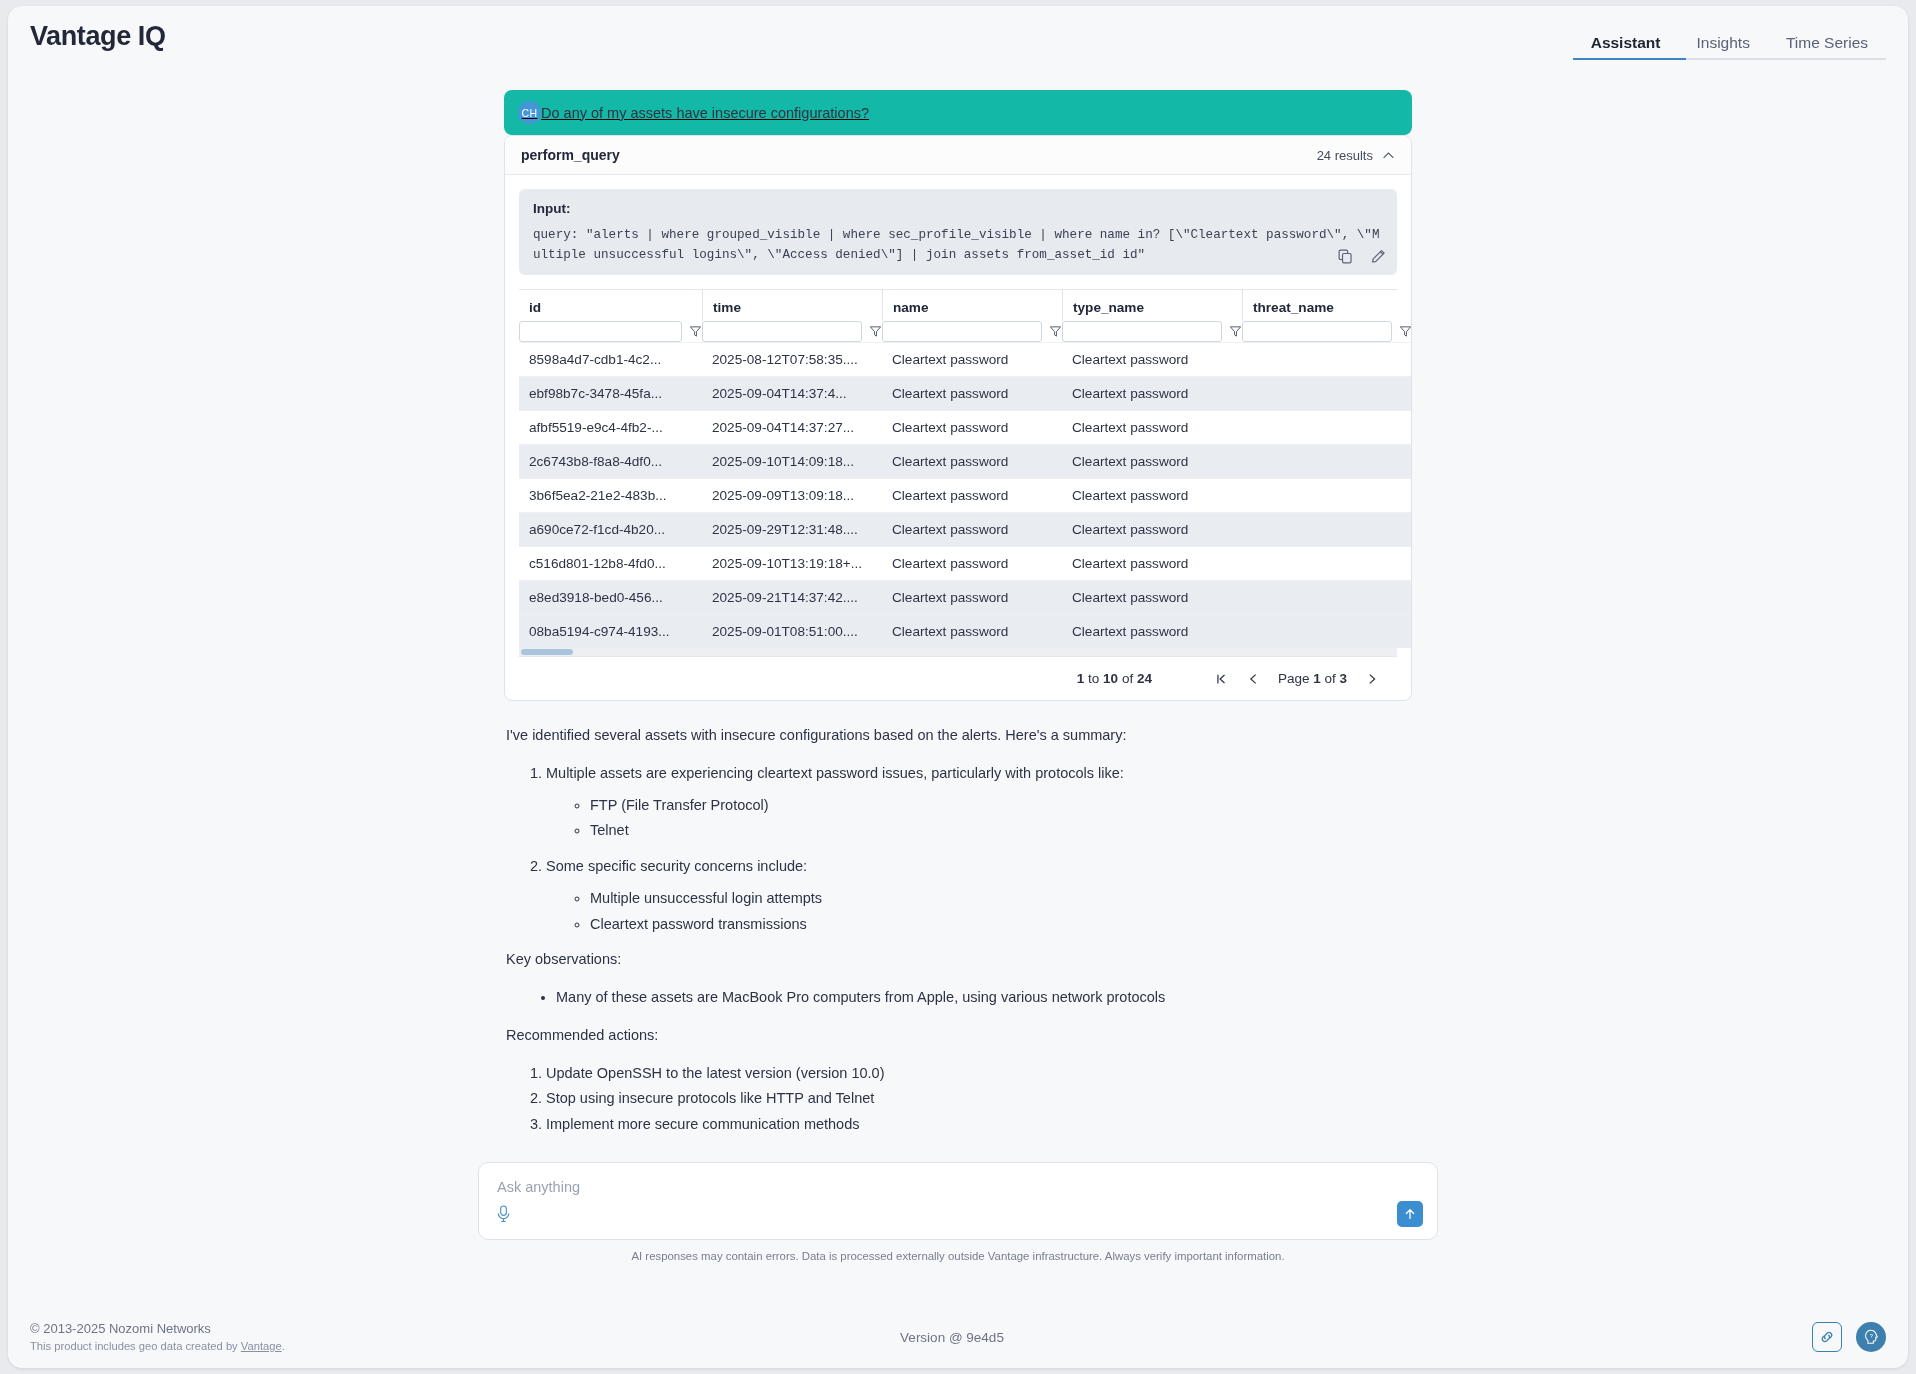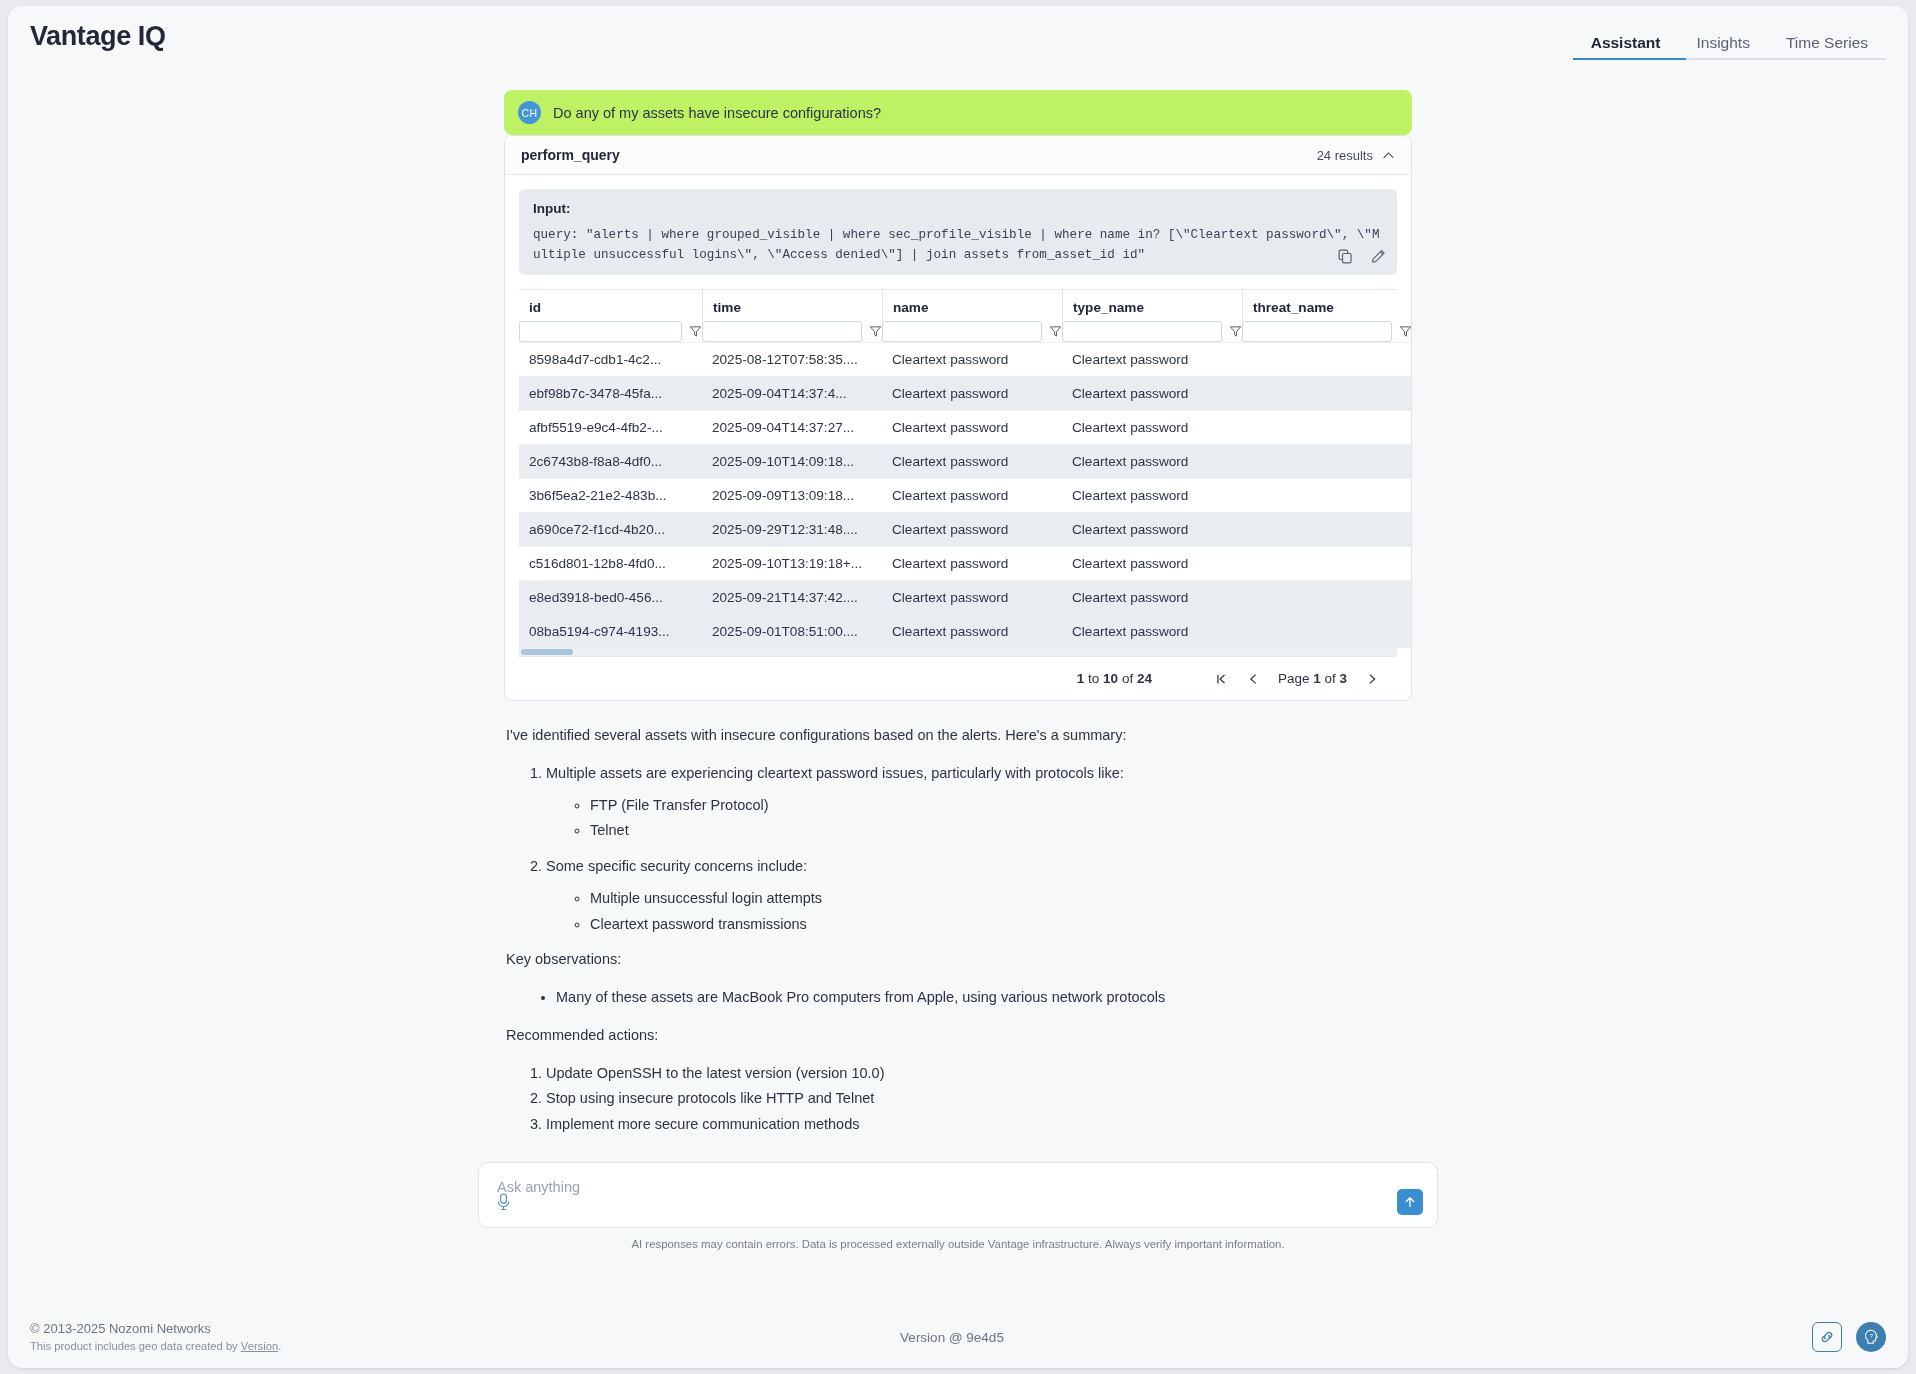--- a/index.html
+++ b/index.html
@@ -68,26 +68,26 @@
     background: #3b87c6;
   }
 
   
   .conversation {
     width: 908px;
     margin: 0 auto;
     padding-top: 32px;
   }
   .user-msg {
-    background: #bef264;
+    background: #14b8a6;
     border-radius: 8px;
     padding: 11px 14px;
     display: flex;
     align-items: center;
-    gap: 12px;
+    text-decoration: underline;
   }
   .avatar {
     width: 23px; height: 23px;
     border-radius: 50%;
     background: #4596d6;
     color: #ffffff;
     font-size: 10.5px;
     display: flex;
     align-items: center;
     justify-content: center;
@@ -220,21 +220,21 @@
   .answer ul > li { margin-bottom: 4px; }
   .answer ol.plain { margin-bottom: 14px; }
   .answer ol.plain > li { margin-bottom: 4px; }
 
   
   .composer-wrap { width: 960px; margin: 26px auto 0 auto; }
   .composer {
     border: 1px solid #dfe3e9;
     border-radius: 10px;
     background: #ffffff;
-    height: 66px;
+    height: 78px;
     position: relative;
     padding: 16px 18px;
     margin-top: 22px;
   }
   .composer-placeholder { font-size: 14.5px; color: #9aa1b1; }
   .mic { position: absolute; left: 16px; bottom: 12px; cursor: pointer; }
   .send-btn {
     position: absolute;
     right: 14px; bottom: 12px;
     width: 26px; height: 26px;
@@ -555,21 +555,21 @@
           <path d="M8 13 L8 3.5 M3.8 7.4 L8 3.2 L12.2 7.4" stroke="#ffffff" stroke-width="1.5" fill="none" stroke-linecap="round" stroke-linejoin="round"></path>
         </svg>
       </div>
     </div>
     <div class="disclaimer">AI responses may contain errors. Data is processed externally outside Vantage infrastructure. Always verify important information.</div>
   </div>
 
   <div class="footer">
     <div class="foot-left">
       <div>© 2013-2025 Nozomi Networks</div>
-      <div class="sub"><span>This product includes geo data created by </span><a href="#">Version</a><span>.</span></div>
+      <div class="sub"><span>This product includes geo data created by </span><a href="#">Vantage</a><span>.</span></div>
     </div>
     <div class="foot-center">Version @ 9e4d5</div>
     <div class="foot-right">
       <div class="fbtn-outline">
         <svg width="16" height="16" viewBox="0 0 18 18">
           <path d="M7 11 A3 3 0 0 1 7 7 L9.5 4.5 A3 3 0 0 1 13.7 8.7 L12.4 10" fill="none" stroke="#3d7fae" stroke-width="1.4" stroke-linecap="round"></path>
           <path d="M11 7 A3 3 0 0 1 11 11 L8.5 13.5 A3 3 0 0 1 4.3 9.3 L5.6 8" fill="none" stroke="#3d7fae" stroke-width="1.4" stroke-linecap="round"></path>
         </svg>
       </div>
       <div class="fbtn-filled">

